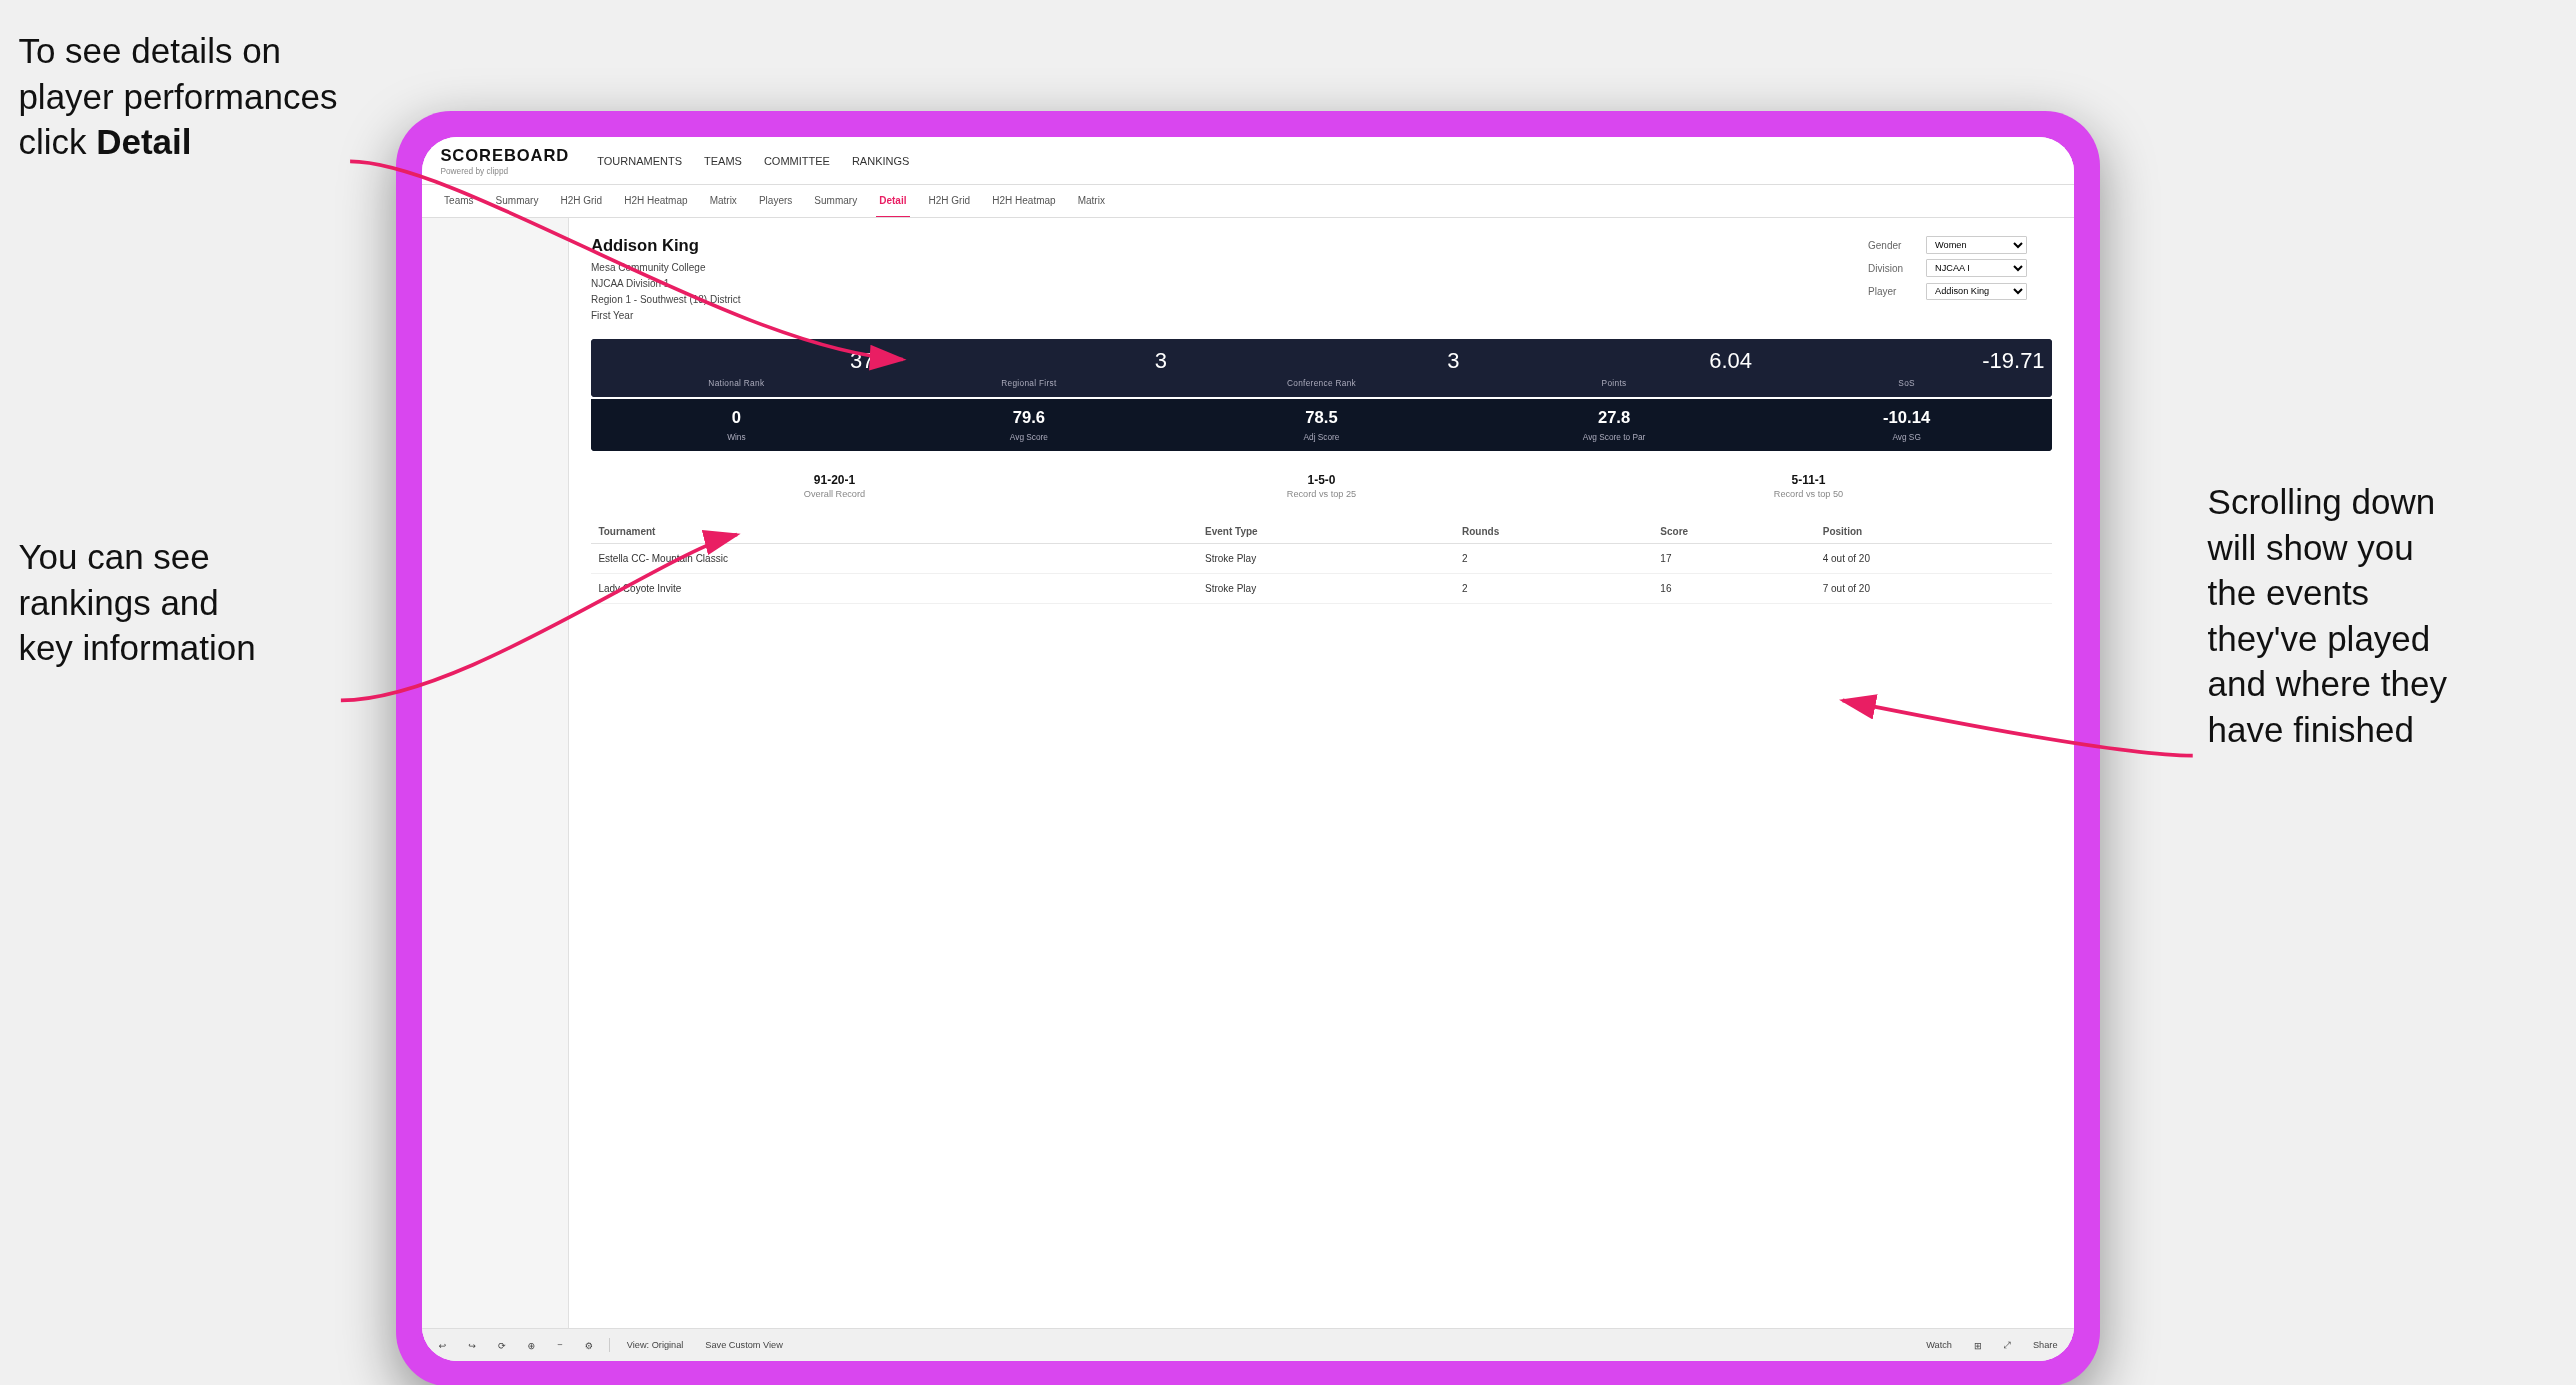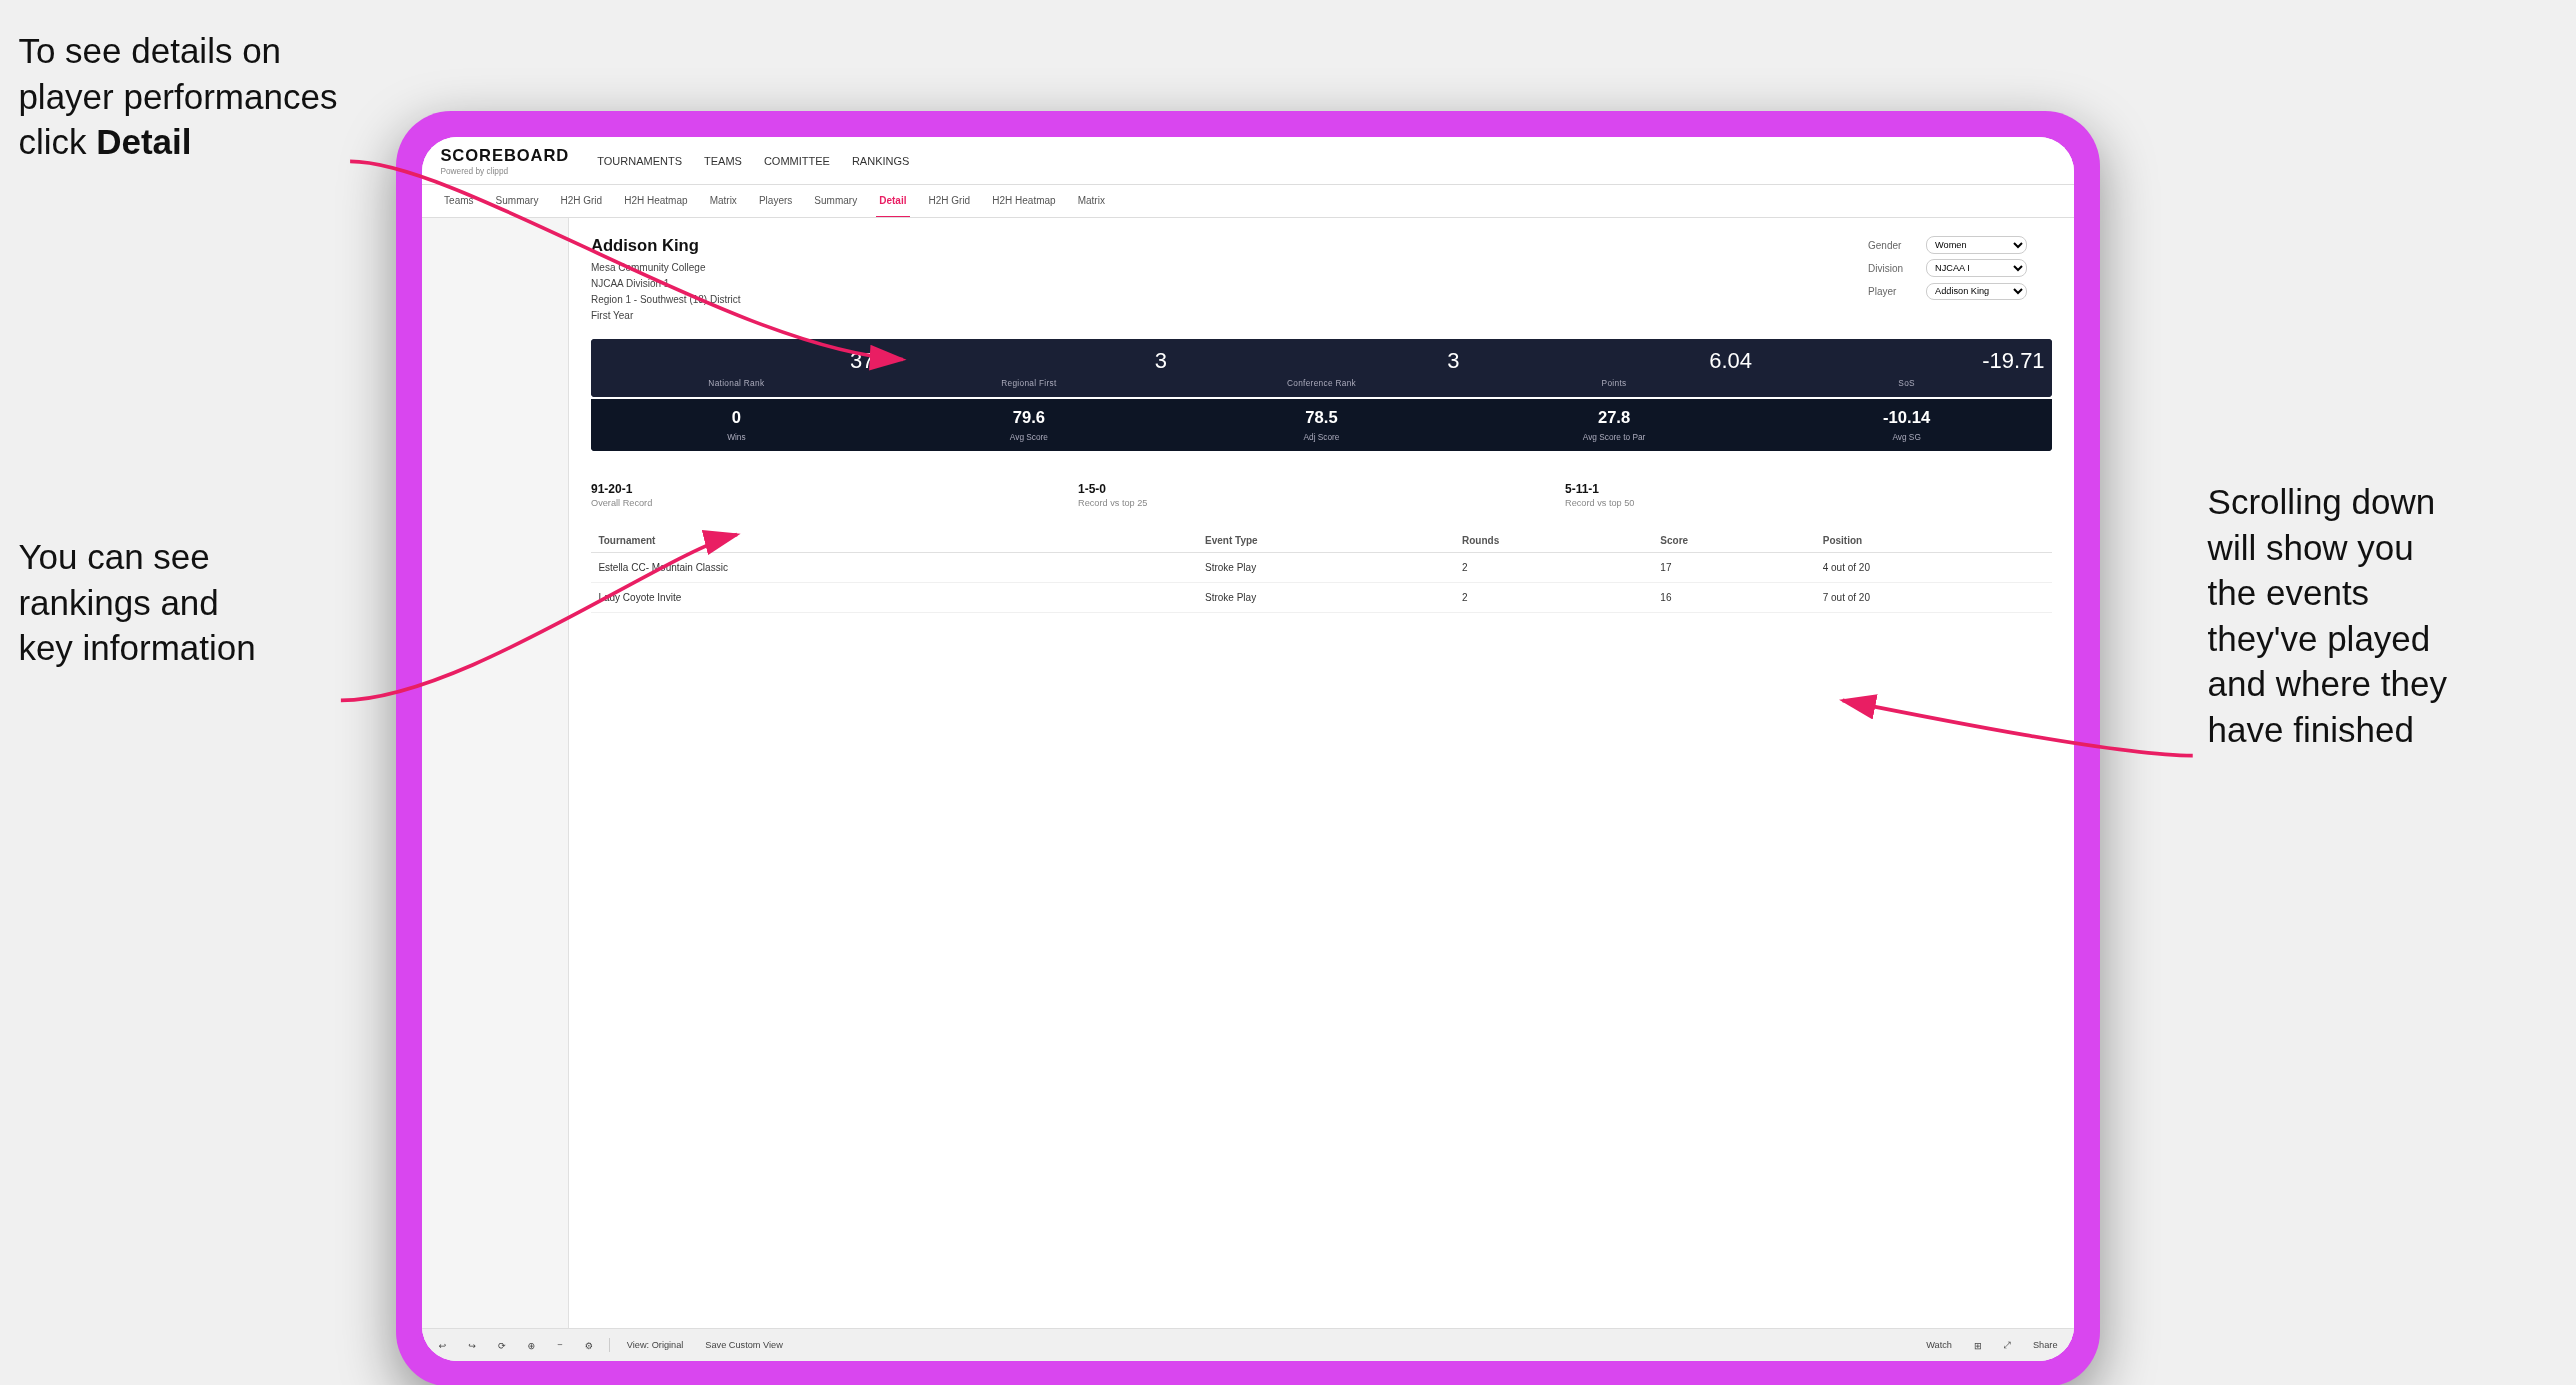--- a/index.html
+++ b/index.html
@@ -210,21 +210,21 @@
     .control-row label {
       width: 51px;
       font-size: 10px;
       color: #666;
     }
 
     .control-row select {
       font-size: 9.2px;
       padding: 1.8px 3.7px;
       border: 0.9px solid #ccc;
-      border-radius: 8px;
+      border-radius: 1px;
       background: #fff;
       min-width: 101px;
     }
 
     
     .stats-grid {
       display: grid;
       grid-template-columns: repeat(5, 1fr);
       gap: 1.8px;
       background: #1a2035;
@@ -288,21 +288,21 @@
     
     .records-section {
       display: flex;
       gap: 0;
       margin-bottom: 14.7px;
       padding: 7.4px 0;
     }
 
     .record-item {
       flex: 1;
-      margin-top: 9px;
+      text-align: center;
     }
 
     .record-value {
       font-size: 12px;
       font-weight: 600;
       color: #111;
       display: block;
     }
 
     .record-label {

